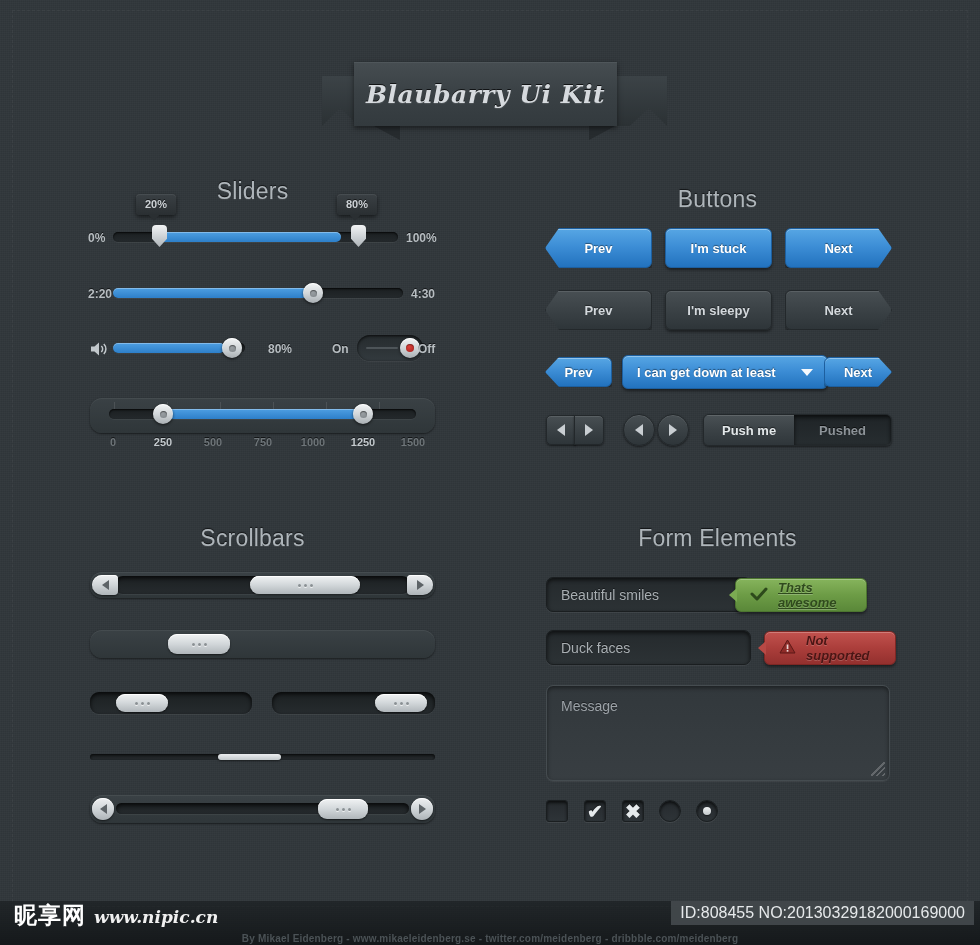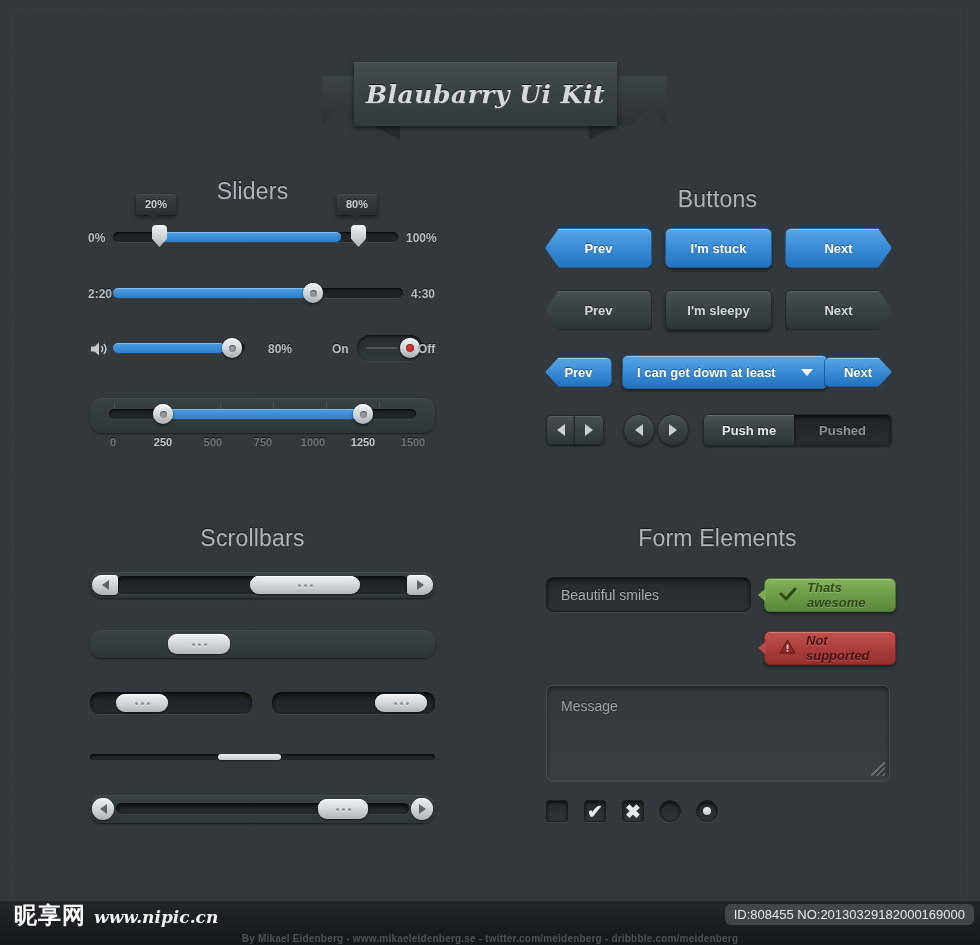--- a/index.html
+++ b/index.html
@@ -357,23 +357,23 @@
     font-size: 23px; font-weight: bold; color: #ffffff;
     letter-spacing: 1px;
   }
   .wm-cn .url {
     font-family: "DejaVu Serif", serif;
     font-style: italic; font-weight: bold;
     font-size: 17px; color: #f0f0f0;
   }
   .id-badge {
     position: absolute; right: 6px; bottom: 20px;
-    padding: 3px 9px; border-radius: 6px;
+    padding: 3px 9px; border-radius: 0;
     background: rgba(70,76,80,0.85);
-    font-size: 13px; color: #e6e9eb;
+    font-size: 16px; color: #e6e9eb;
     font-family: "Liberation Sans", sans-serif;
   }
   .credit {
     position: absolute; left: 0; right: 0; bottom: 1px;
     text-align: center; font-size: 10px; font-weight: bold;
     color: #4b5256;
     letter-spacing: 0.2px;
   }
 </style>
 </head>
@@ -579,29 +579,32 @@
           <i></i>
         </span>
     </div>
   </div>
 
   <div class="sec-title" style="left:595px; top:525px; width:245px;">Form Elements</div>
 
   <div class="field" style="left:546px; top:577px; width:175px; height:33px;">
     <span>Beautiful smiles</span>
   </div>
-  <div class="badge green" style="left:764px; top:578px; width:100px; height:32px;">
+  <div class="badge green" style="left:735px; top:578px; width:100px; height:32px;text-decoration:underline;">
     <span>
       <svg width="18" height="14" viewBox="0 0 18 14">
           <path d="M2 7 L7 12 L16 2" stroke="#2d4a1b" stroke-width="3" fill="none" stroke-linecap="round" stroke-linejoin="round"></path>
         </svg>
     </span>
     <span>Thats awesome</span>
   </div>
 
+  <div class="field" style="left:546px; top:630px; width:175px; height:33px;">
+    <span>Duck faces</span>
+  </div>
   <div class="badge red" style="left:764px; top:631px; width:100px; height:32px;">
     <span>
       <svg width="17" height="15" viewBox="0 0 17 15">
         <path d="M8.5 1 L16 14 L1 14 Z" fill="#8e2b28" stroke="#5d1917" stroke-width="1"></path>
         <rect x="7.7" y="5.5" width="1.7" height="4.6" fill="#e8d5d4"></rect>
         <rect x="7.7" y="11" width="1.7" height="1.7" fill="#e8d5d4"></rect>
       </svg>
     </span>
     <span>Not supported</span>
   </div>

